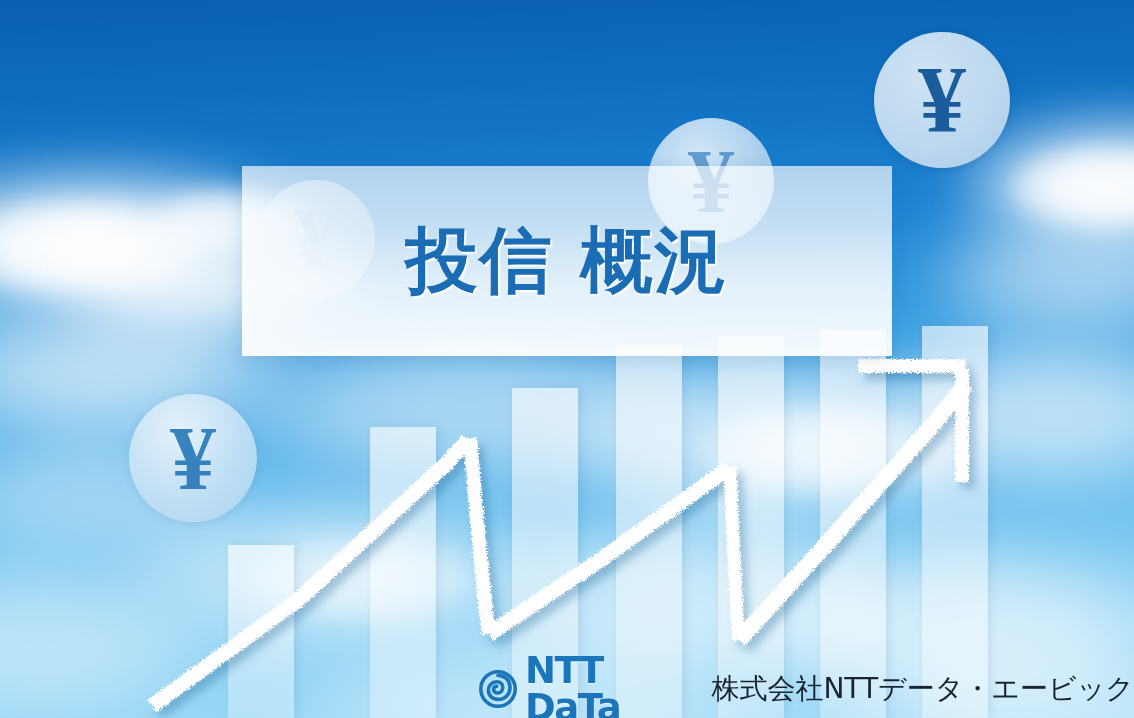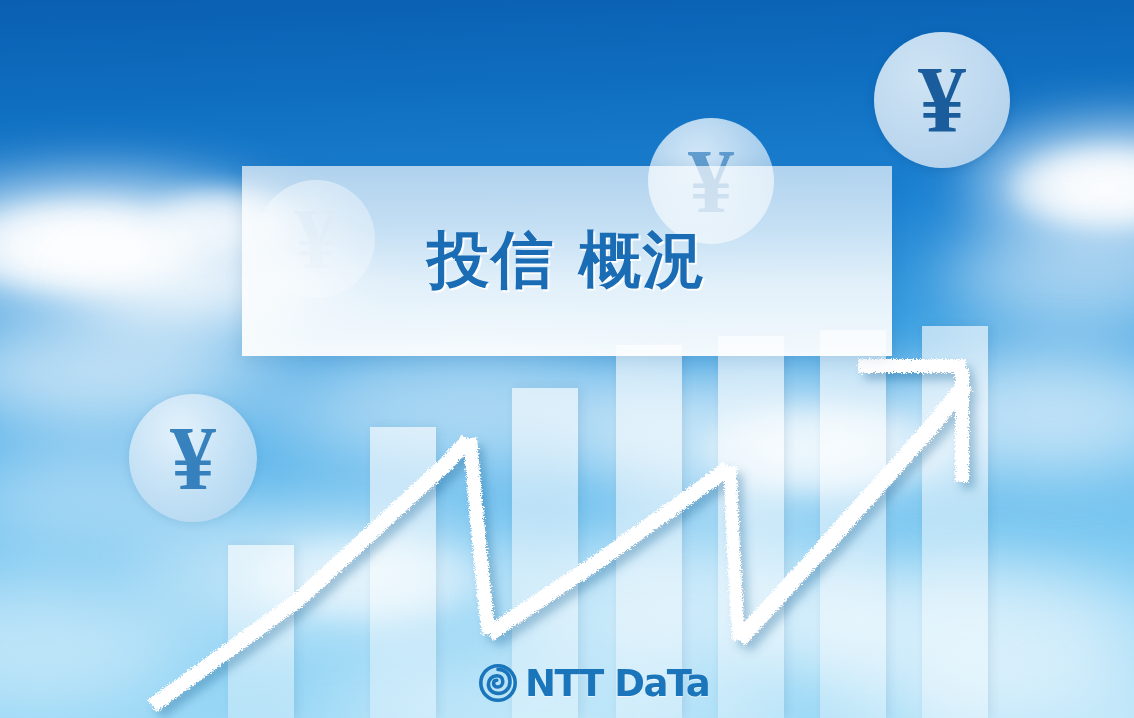--- a/index.html
+++ b/index.html
@@ -113,21 +113,21 @@
        rgba(255,255,255,0.74) 34%,
        rgba(255,255,255,0.86) 62%,
        rgba(255,255,255,0.93) 100%);
     box-shadow:0 3px 16px rgba(20,70,120,0.13);
     display:flex; flex-direction:column;
     align-items:center; justify-content:center;
   }
   #main-title{
     font-family:"DejaVu Sans", sans-serif;
     font-weight:700;
-    font-size:62px;
+    font-size:72px;
     letter-spacing:2px;
     color:#1a6cb5;
     text-shadow:2px 2px 1px rgba(255,255,255,0.9), 0 1px 0 rgba(255,255,255,0.8);
     line-height:1;
     margin-top:-2px;
   }
   #sub-title{
     font-family:"DejaVu Sans", sans-serif;
     font-weight:700;
     font-size:46px;
@@ -135,21 +135,21 @@
     color:#1a5a9e;
     text-shadow:1px 1px 1px rgba(255,255,255,0.9);
     line-height:1;
     margin-top:22px;
     white-space:nowrap;
   }
 
   
   #footer{
     position:absolute;
-    left:478px; bottom:10px;
+    left:478px; bottom:4px;
     display:flex; align-items:center;
     height:50px;
     justify-content:space-between;
   }
   #ntt-logo{ display:flex; align-items:center; }
   #logo-mark{ width:40px; height:40px; margin-right:7px; flex:0 0 auto; }
   #logo-word{
     font-family:"DejaVu Sans", sans-serif;
     font-weight:700;
     font-size:37px;
@@ -275,15 +275,16 @@
                  C 36 76 26 66 26 53
                  C 26 41 35 32 47 32
                  C 56 32 62 38 62 46
                  C 62 54 56 60 49 60
                  C 43 60 39 56 39 51
                  C 39 46 42 43 47 43" fill="none" stroke="#1b75bb" stroke-width="9" stroke-linecap="round"></path>
       </svg>
       <span id="logo-word">NTT DaTa</span>
     </div>
 
+    <span id="company-name">株式会社NTTデータ・エービック</span>
   </div>
 
 </div>
 
 </body></html>

